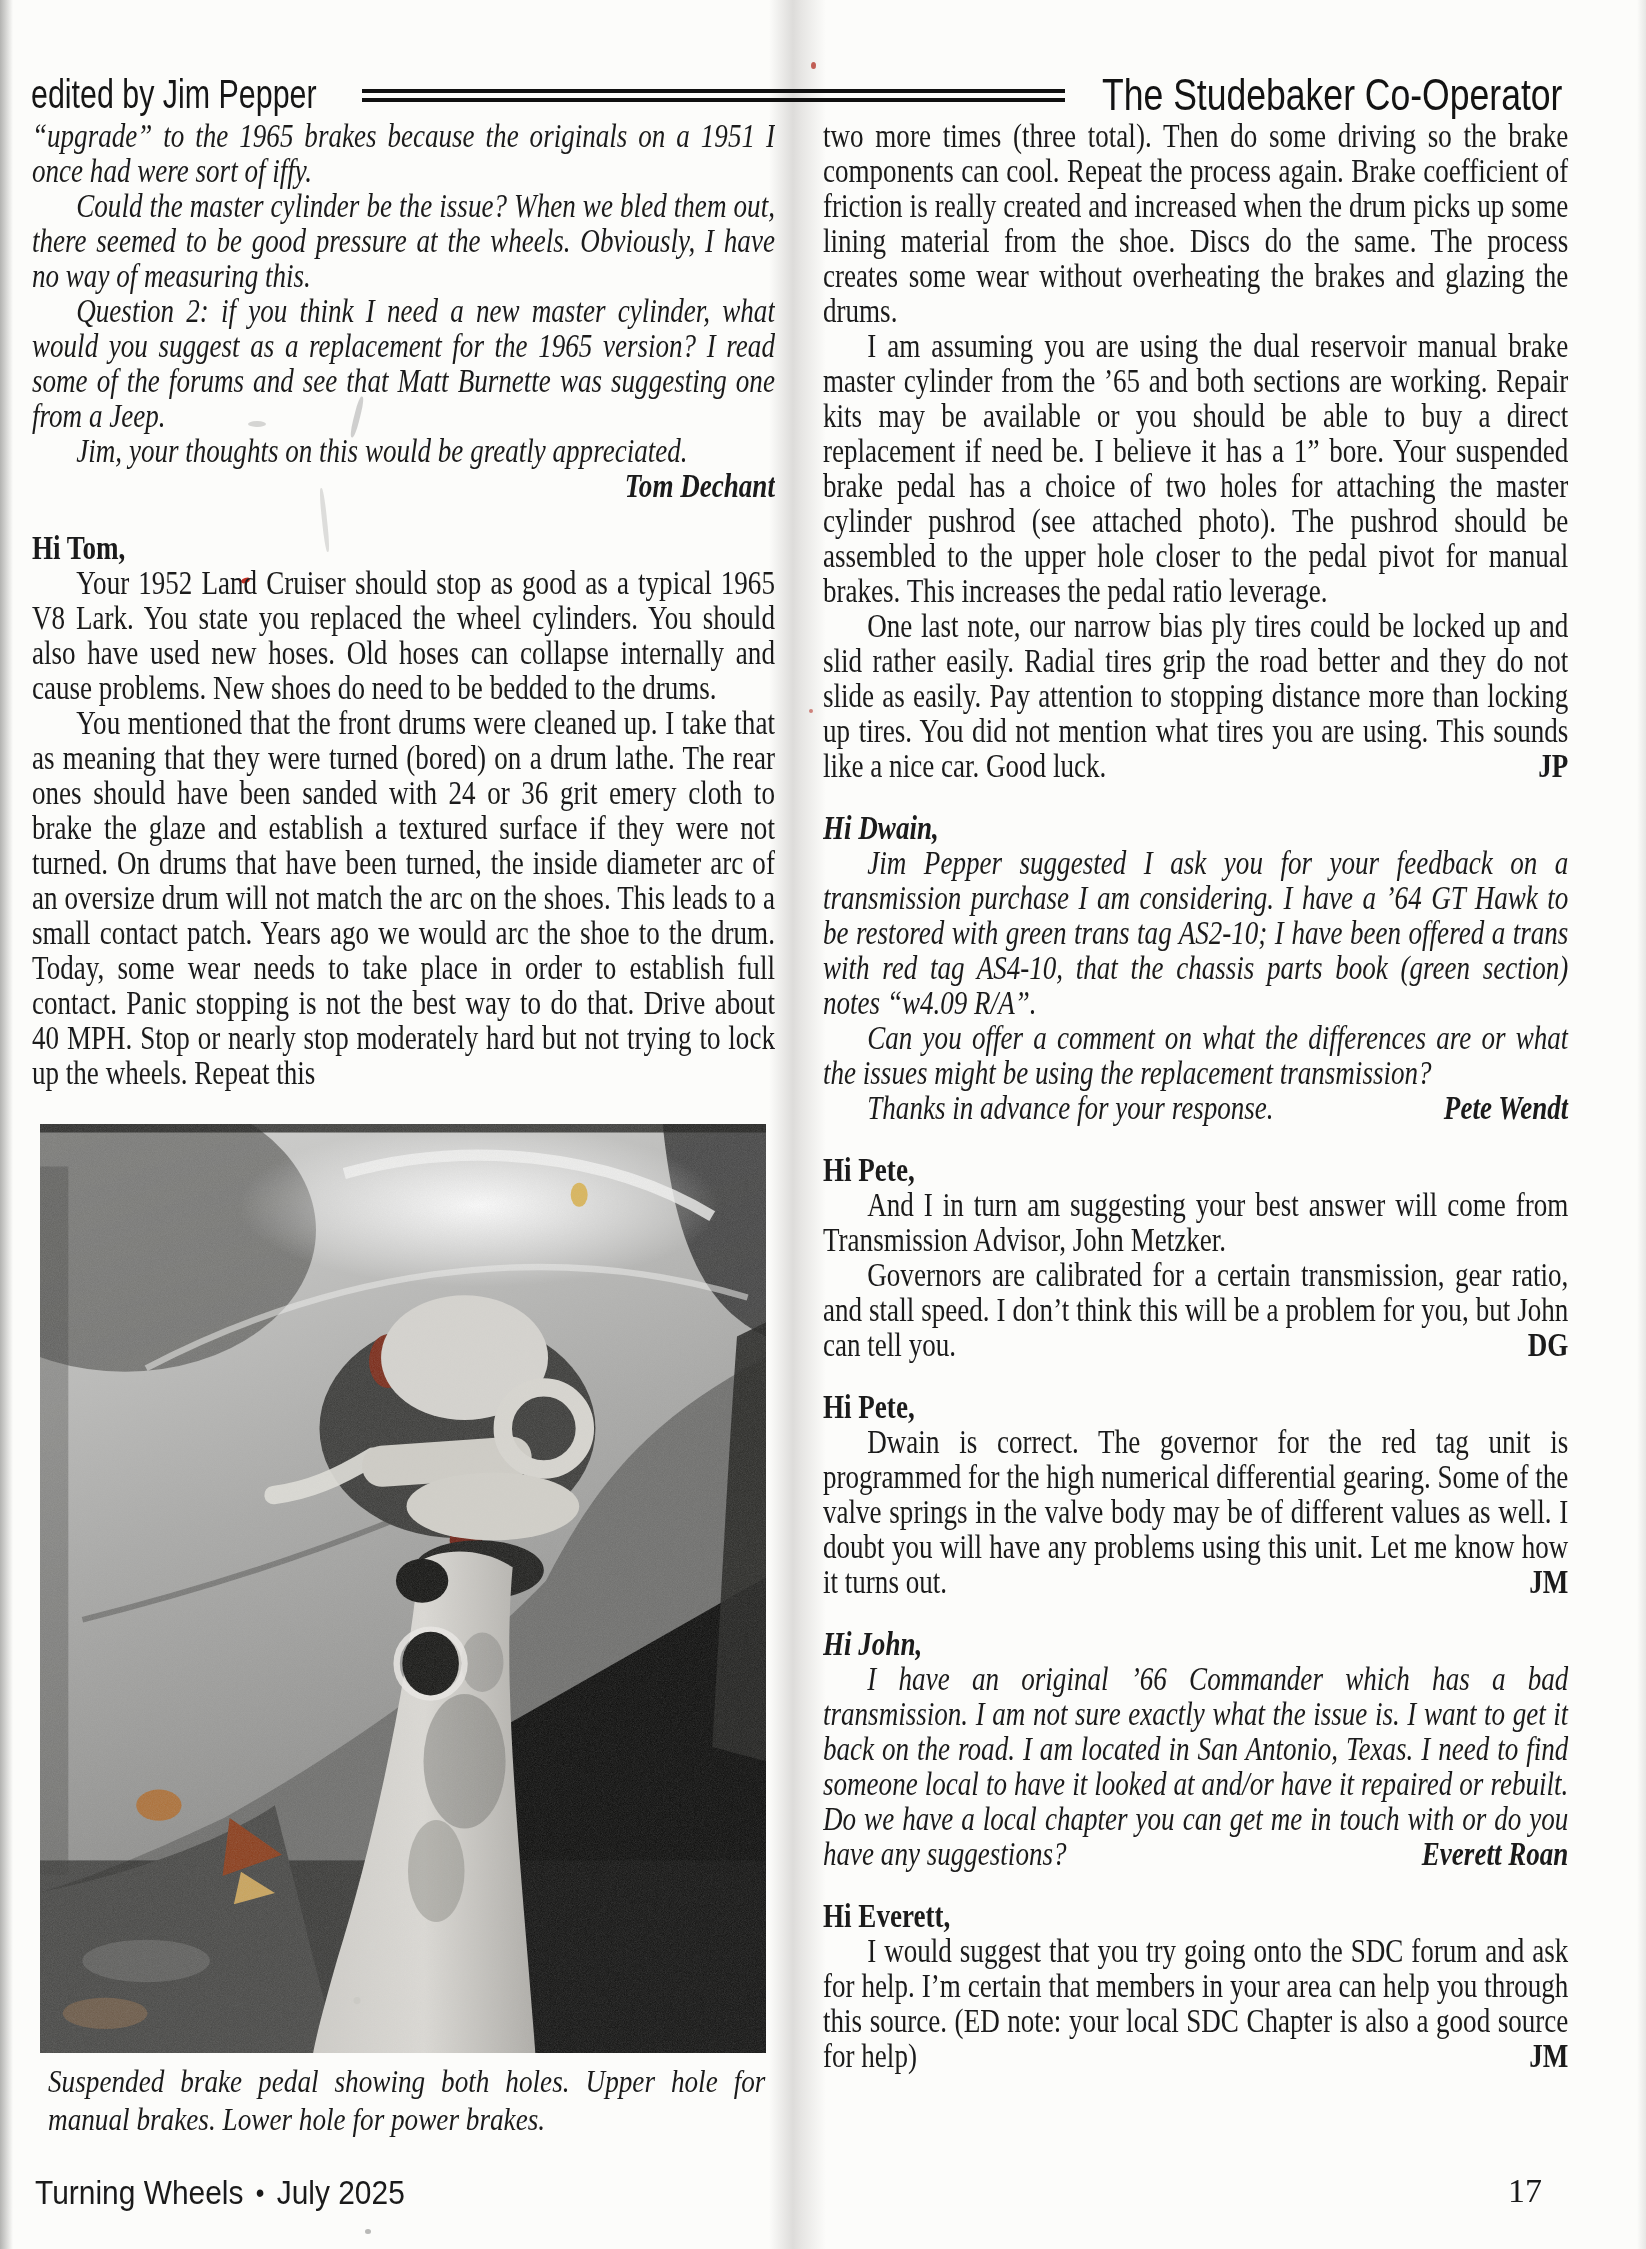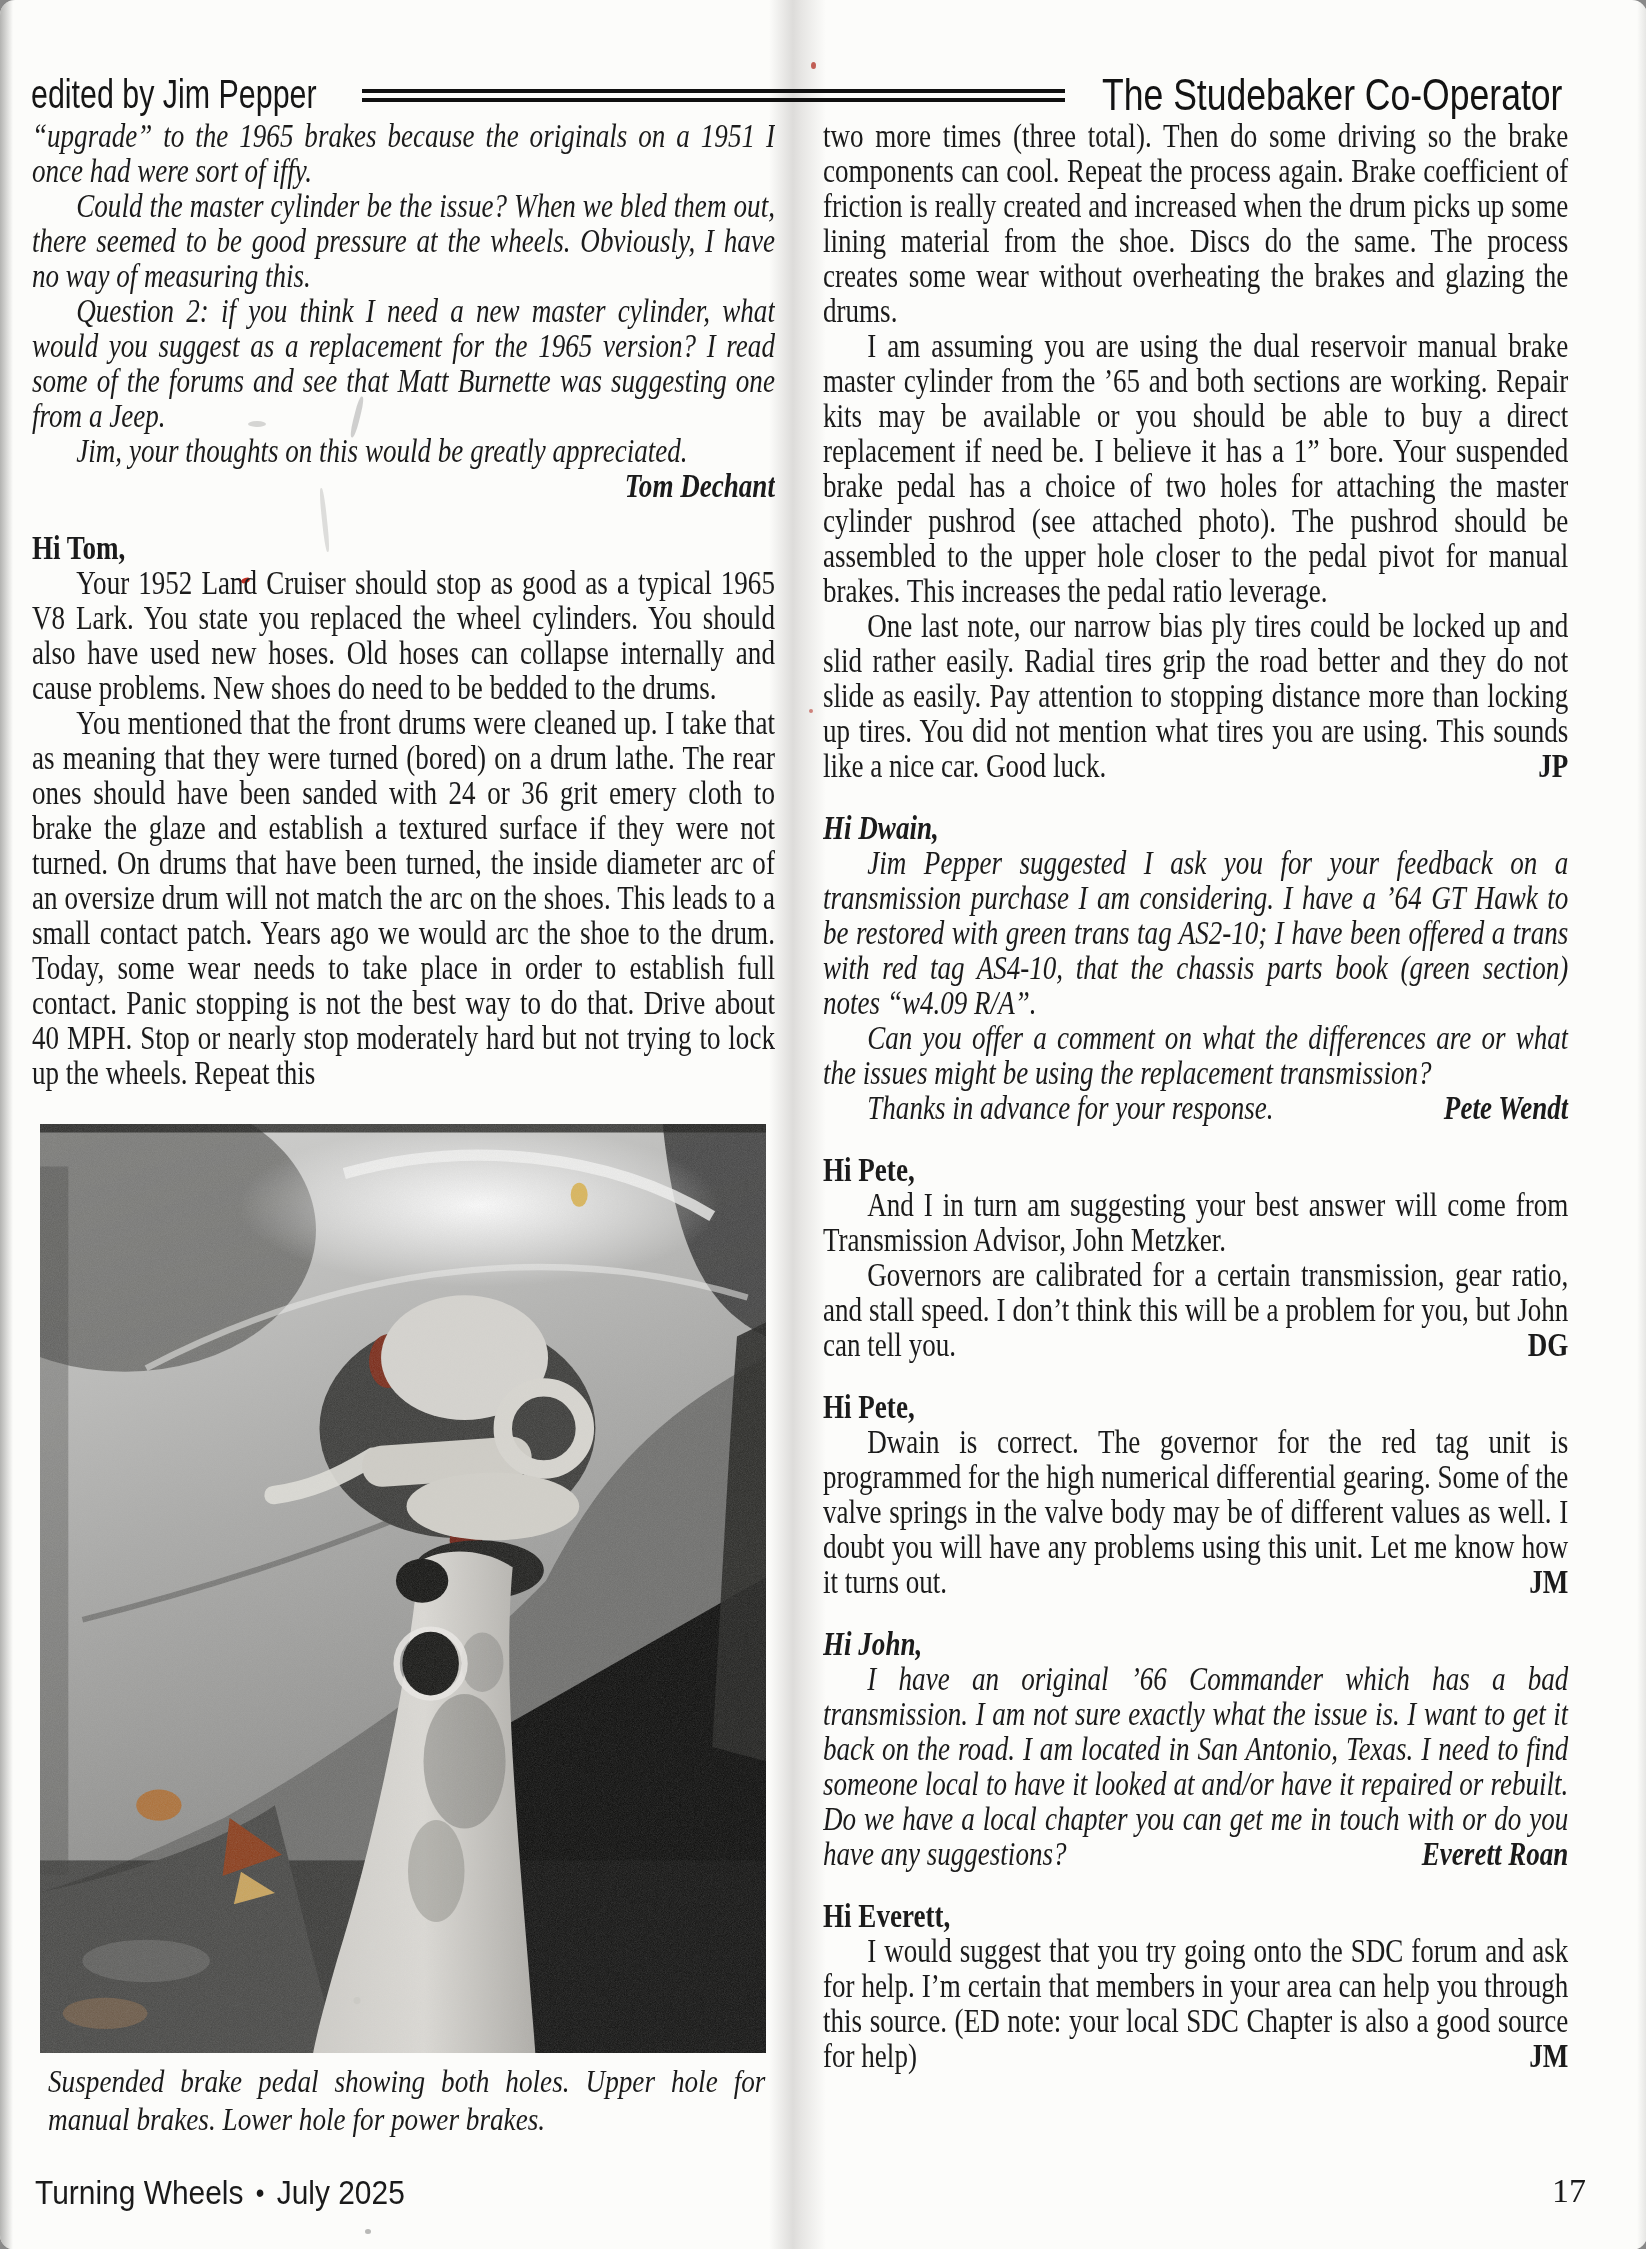--- a/index.html
+++ b/index.html
@@ -1,19 +1,19 @@
 <!DOCTYPE html>
 <html style="font-size:11.3px"><head>
 <meta charset="utf-8">
 <style>
   html,body { margin:0; padding:0; background:#888; }
   .page {
     position:relative; width:1647px; height:2250px;
     background:#fcfcfa; overflow:hidden;
-    font-family:"Liberation Serif", serif; color:#1c1c1c;border-radius:15px;
+    font-family:"Liberation Serif", serif; color:#1c1c1c;
   }
   
   .edge-left  { position:absolute; left:0; top:0; width:12.7px; height:100%;
                 background:linear-gradient(90deg,#b3b3b1, rgba(252,252,250,0)); }
   .edge-right { position:absolute; right:0; top:0; width:10px; height:100%;
                 background:linear-gradient(270deg,#e4e4e2, rgba(252,252,250,0)); }
   .gutter     { position:absolute; left:769px; top:0; width:57px; height:100%;
                 background:linear-gradient(90deg, rgba(222,222,220,0) 0%, #dddcda 42%, #e7e6e4 58%, rgba(222,222,220,0) 100%); }
   .speck { position:absolute; border-radius:50%; }
   .speck.red1 { left:241px; top:578px; width:8.5px; height:5px; background:#c23327; transform:rotate(-20deg); }
@@ -49,21 +49,21 @@
   
   .photo { position:absolute; left:40px; top:1124px; width:726px; height:929px; background:#444; }
   .photo svg { display:block; width:100%; height:100%; }
   .caption { position:absolute; left:48px; top:2062px; width:844px; font-size:32px; line-height:38px;
              font-style:italic; text-align:justify; transform:scaleX(0.85); transform-origin:0 0; color:#1b1b1b; }
 
   
   .footer-left { position:absolute; left:35px; top:2173px; font-family:"Liberation Sans",sans-serif;
                  font-size:34px; color:#1a1a1a; transform:scaleX(0.88); transform-origin:0 0; white-space:nowrap; }
   .footer-left .sep { display:inline-block; margin:0 14px; font-size:28px; vertical-align:2.1px; }
-  .pagenum { position:absolute; left:1508px; top:2172px; width:78px; text-align:right;
+  .pagenum { position:absolute; left:1508px; top:2172px; width:78px; 
              font-size:34px; color:#1a1a1a; }
 </style>
 </head>
 <body>
 
 <div class="page">
 
   <div class="edge-left"></div>
   <div class="edge-right"></div>
   <div class="gutter"></div>

